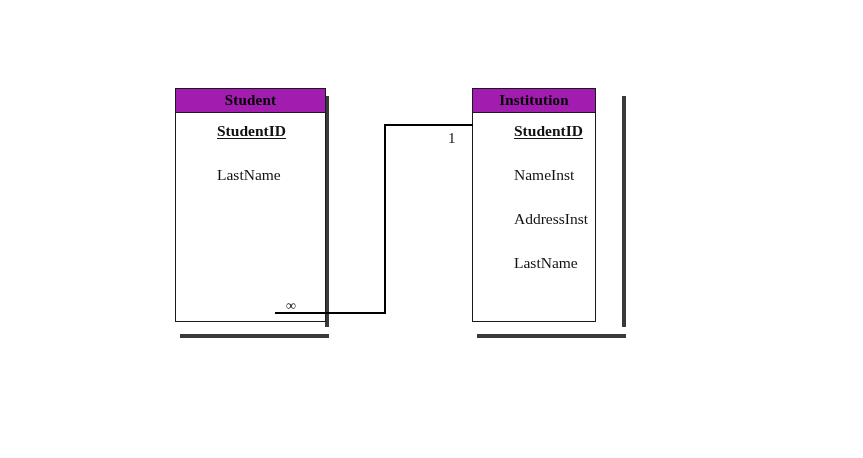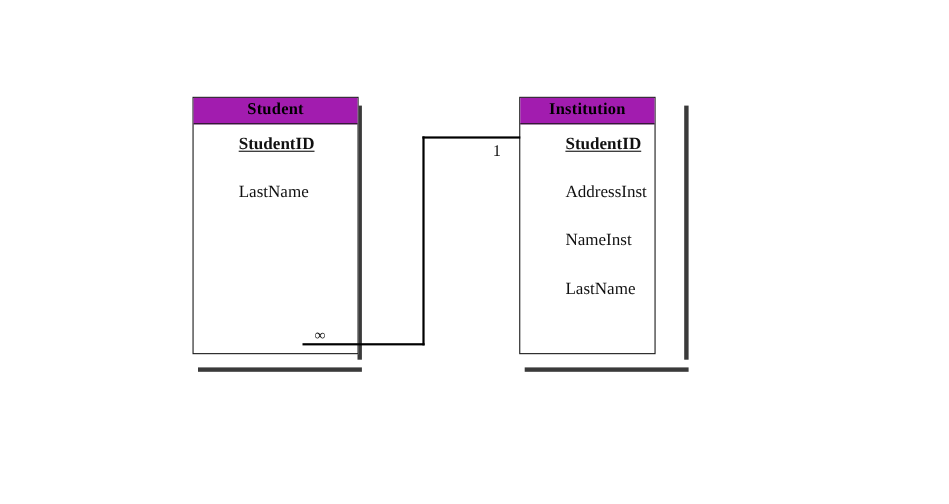--- a/index.html
+++ b/index.html
@@ -117,24 +117,24 @@
 
   <div class="entity" style="left:472px; top:88px; width:124px; height:234px;">
     <div class="entity-header">
       <span class="entity-header-title">Institution</span>
     </div>
     <div class="entity-body">
       <div class="field-row">
         <span class="field-name pk">StudentID</span>
       </div>
       <div class="field-row">
-        <span class="field-name">AddressInst</span>
+        <span class="field-name">NameInst</span>
       </div>
       <div class="field-row">
-        <span class="field-name">NameInst</span>
+        <span class="field-name">AddressInst</span>
       </div>
       <div class="field-row">
         <span class="field-name">LastName</span>
       </div>
     </div>
   </div>
 
   <div class="conn-seg" style="left:275px; top:312px; width:111px; height:2px;"></div>
 
   <div class="conn-seg" style="left:384px; top:124px; width:2px; height:190px;"></div>

